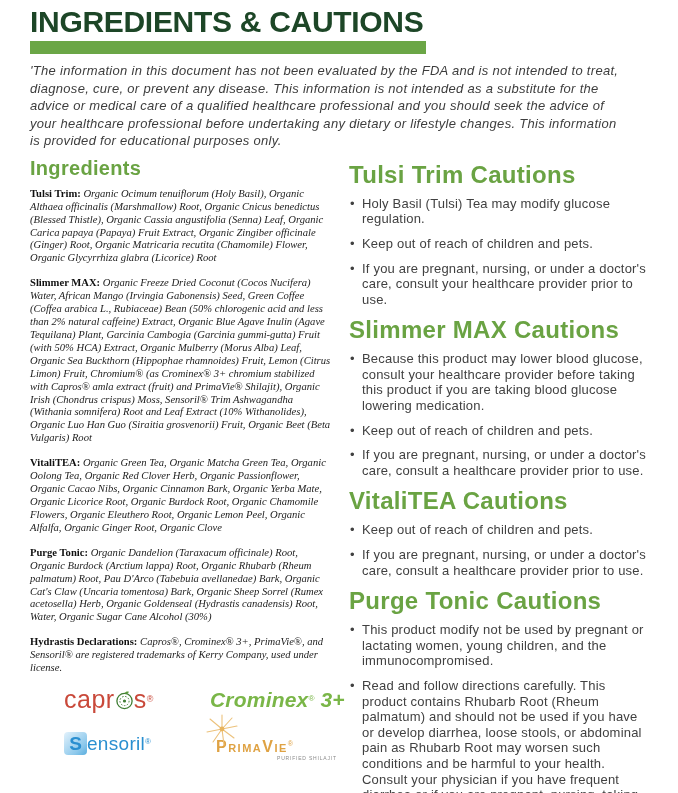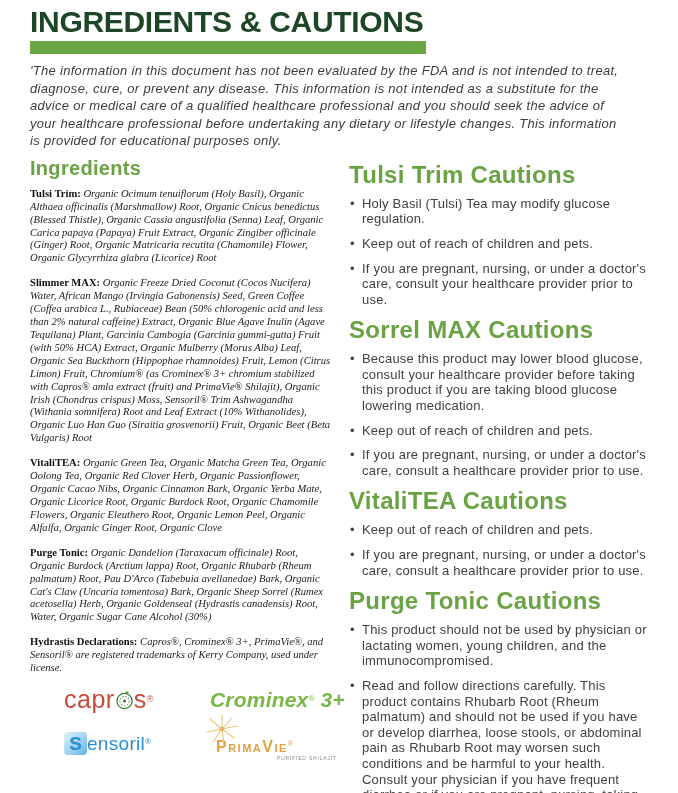--- a/index.html
+++ b/index.html
@@ -136,35 +136,35 @@
 
     <div class="col-right">
 
       <h2 class="caution-heading first">Tulsi Trim Cautions</h2>
       <ul class="bullets">
         <li>Holy Basil (Tulsi) Tea may modify glucose regulation.</li>
         <li>Keep out of reach of children and pets.</li>
         <li>If you are pregnant, nursing, or under a doctor's care, consult your healthcare provider prior to use.</li>
       </ul>
 
-      <h2 class="caution-heading">Sorrel MAX Cautions</h2>
+      <h2 class="caution-heading">Slimmer MAX Cautions</h2>
       <ul class="bullets">
         <li>Because this product may lower blood glucose, consult your healthcare provider before taking this product if you are taking blood glucose lowering medication.</li>
         <li>Keep out of reach of children and pets.</li>
         <li>If you are pregnant, nursing, or under a doctor's care, consult a healthcare provider prior to use.</li>
       </ul>
 
       <h2 class="caution-heading">VitaliTEA Cautions</h2>
       <ul class="bullets">
         <li>Keep out of reach of children and pets.</li>
         <li>If you are pregnant, nursing, or under a doctor's care, consult a healthcare provider prior to use.</li>
       </ul>
 
       <h2 class="caution-heading">Purge Tonic Cautions</h2>
       <ul class="bullets">
-        <li>This product should not be used by physician or lactating women, young children, and the immunocompromised.</li>
+        <li>This product modify not be used by pregnant or lactating women, young children, and the immunocompromised.</li>
         <li>Read and follow directions carefully. This product contains Rhubarb Root (Rheum palmatum) and should not be used if you have or develop diarrhea, loose stools, or abdominal pain as Rhubarb Root may worsen such conditions and be harmful to your health. Consult your physician if you have frequent diarrhea or if you are pregnant, nursing, taking medication, or have a medical condition. Keep out of reach of children.</li>
 
       </ul>
 
     </div>
   </div>
 </div>
 
 </body></html>

